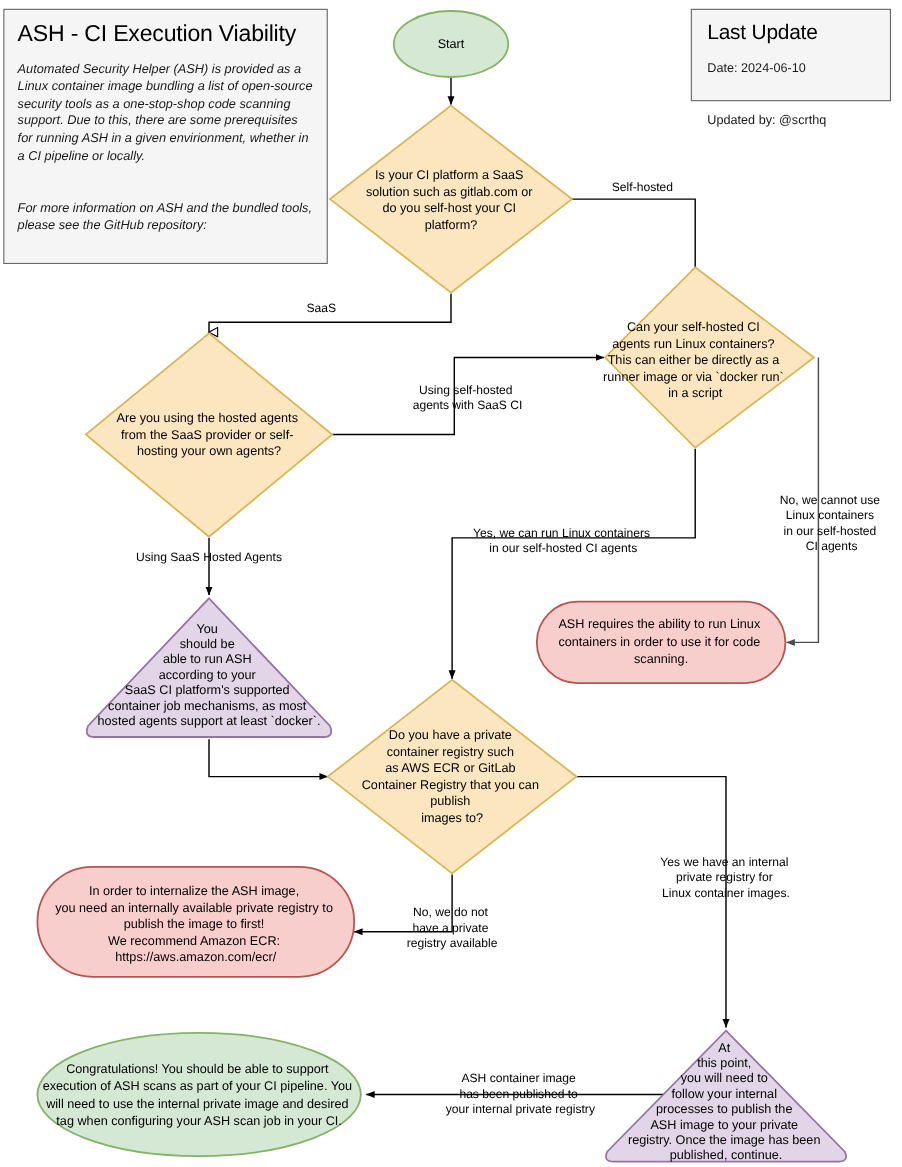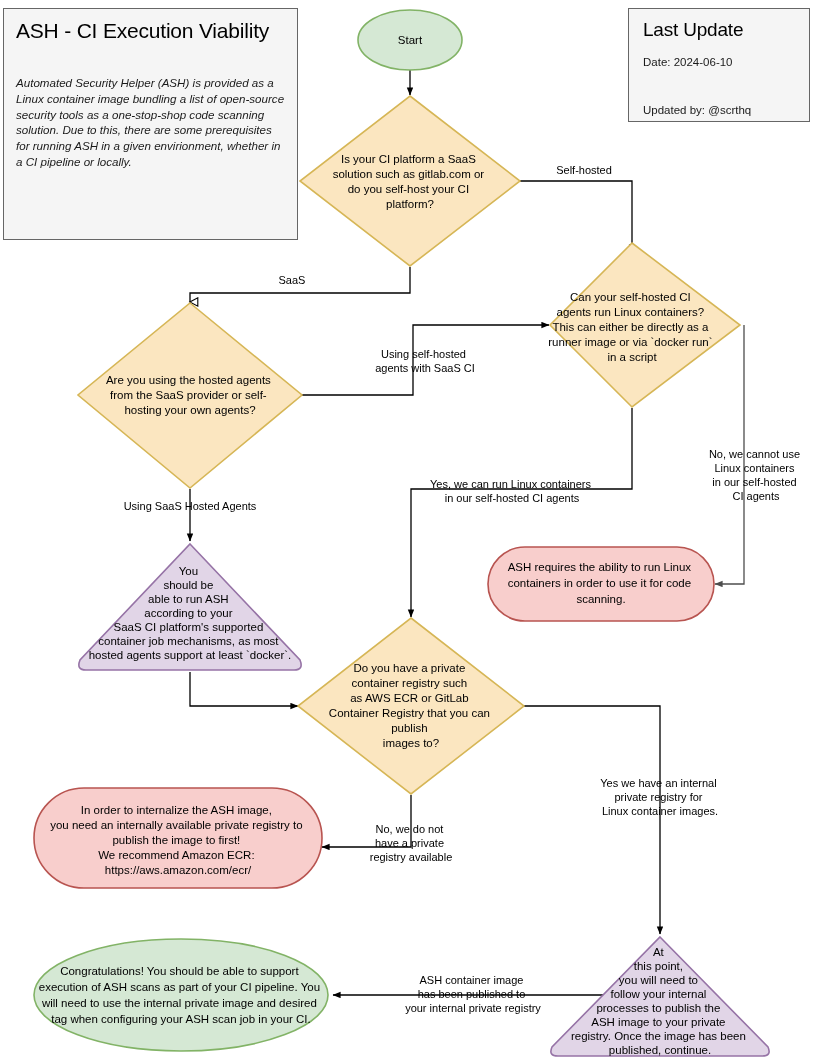--- a/index.html
+++ b/index.html
@@ -6,21 +6,21 @@
   body{width:820px;height:1061px;position:relative;
        font-family:"Liberation Sans","DejaVu Sans",sans-serif;
        -webkit-font-smoothing:antialiased;}
   #stage{position:relative;width:820px;height:1061px;overflow:hidden;}
   svg#flow{position:absolute;left:0;top:0;width:820px;height:1061px;}
 
   
   .panel{position:absolute;background:#f5f5f5;border:1px solid #666666;
          box-sizing:border-box;}
   #title-panel{left:3px;top:8px;width:295px;height:232px;padding:10px 12px;}
-  #update-panel{left:628px;top:8px;width:182px;height:114px;padding:10px 14px;}
+  #update-panel{left:628px;top:8px;width:182px;height:84px;padding:10px 14px;}
   .panel h1{margin:0 0 12px 0;font-size:21px;font-weight:normal;color:#000;
             letter-spacing:-0.2px;}
   #update-panel h1{font-size:19px;margin-bottom:14px;}
   .panel p{margin:0 0 11px 0;font-size:11.6px;line-height:1.36;color:#1a1a1a;
            font-style:italic;}
   #update-panel p{font-style:normal;font-size:11.5px;margin-bottom:13px;}
   .panel p:last-child{margin-bottom:0;margin-top:32px;}
 
   
   .nt{font-family:"Liberation Sans","DejaVu Sans",sans-serif;font-size:11.5px;
@@ -31,21 +31,22 @@
   .edge.grey{stroke:#4d4d4d;}
   .shape{stroke-width:1.6;}
 </style>
 </head>
 <body>
 
 <div id="stage">
 
   <div class="panel" id="title-panel">
     <h1>ASH - CI Execution Viability</h1>
-    <p>Automated Security Helper (ASH) is provided as a Linux container image bundling a list of open-source security tools as a one-stop-shop code scanning solution. Due to this, there are some prerequisites for running ASH in a given envirionment, whether in a CI pipeline or locally.</p>
+    <p>Automated Security Helper (ASH) is provided as a Linux container image bundling a list of open-source security tools as a one-stop-shop code scanning support. Due to this, there are some prerequisites for running ASH in a given envirionment, whether in a CI pipeline or locally.</p>
+    <p>For more information on ASH and the bundled tools, please see the GitHub repository:</p>
   </div>
 
   <div class="panel" id="update-panel">
     <h1>Last Update</h1>
     <p>Date: 2024-06-10</p>
     <p>Updated by: @scrthq</p>
   </div>
 
   <svg id="flow" viewBox="0 0 820 1061">
     <defs>

